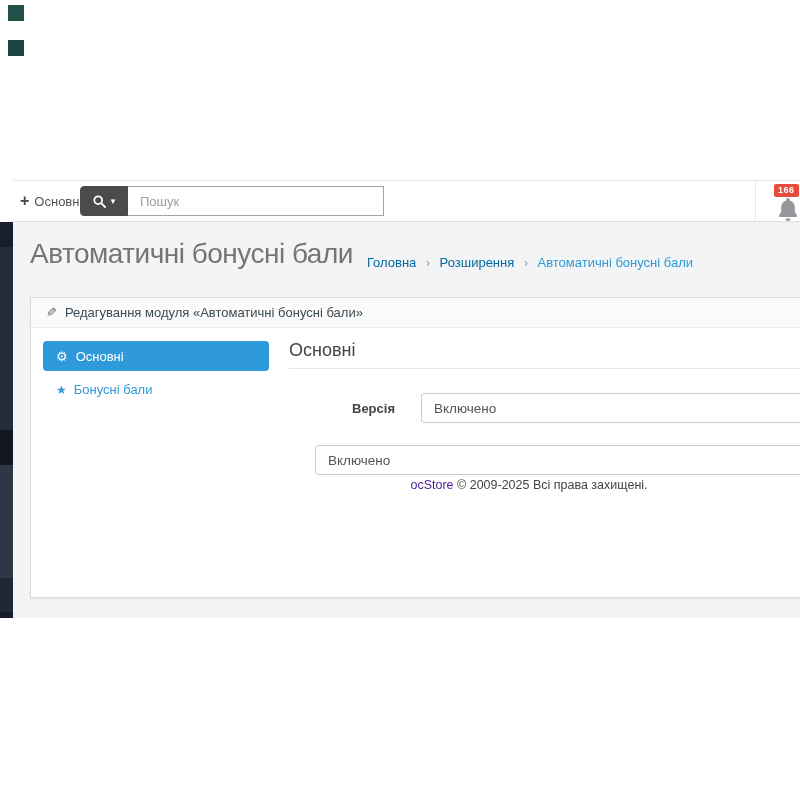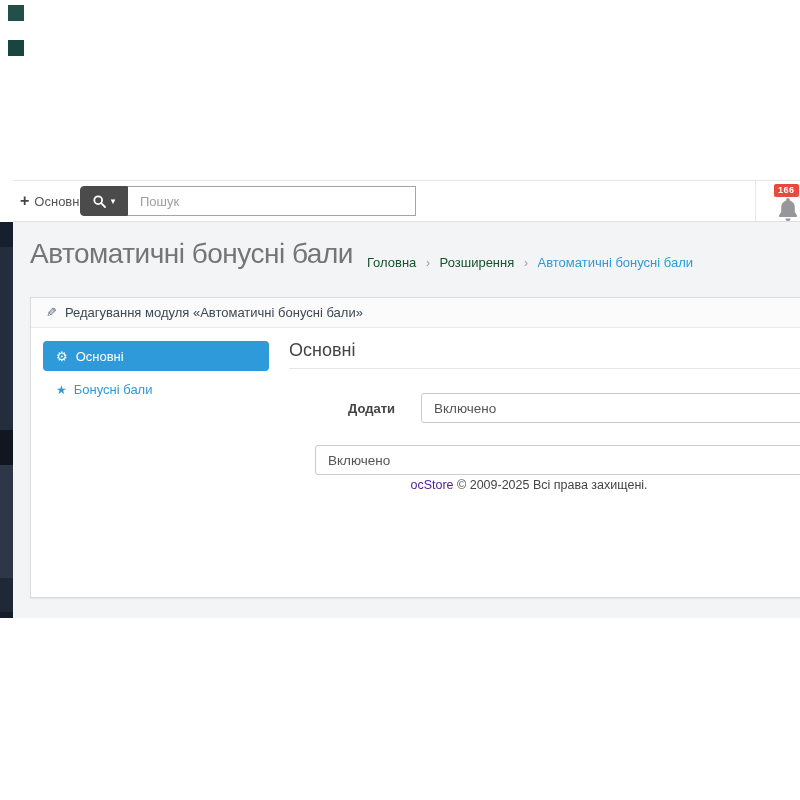--- a/index.html
+++ b/index.html
@@ -14,21 +14,21 @@
   
   .topbar { position:absolute; left:13px; right:0; top:180px; height:42px; background:#fff;
             border-top:1px solid #e6e6e6; border-bottom:1px solid #e0e0e0; }
   .add-btn { position:absolute; left:7px; top:0; height:100%; display:flex; align-items:center; gap:5px;
              color:#555; font-size:13px; cursor:pointer; }
   .plus-ic { font-size:16px; font-weight:bold; color:#444; line-height:1; }
   .search-group { position:absolute; left:67px; top:5px; display:flex; }
   .search-btn { width:48px; height:30px; background:#4b4b4b; border:1px solid #4b4b4b; border-radius:4px 0 0 4px;
                 display:flex; align-items:center; justify-content:center; gap:5px; cursor:pointer; }
   .caret-ic { color:#fff; font-size:9px; line-height:1; }
-  .search-input { width:288px; height:30px; border:1px solid #a5a5a5; border-left:none; border-radius:0;
+  .search-input { width:256px; height:30px; border:1px solid #a5a5a5; border-left:none; border-radius:0;
                   padding:0 12px; font-size:13px; color:#333; outline:none; font-family:"Liberation Sans",sans-serif; }
   .search-input::placeholder { color:#9e9e9e; }
   .topbar-sep { position:absolute; left:742px; top:0; width:1px; height:100%; background:#e9e9e9; }
   .notif { position:absolute; left:748px; top:0; width:52px; height:100%; cursor:pointer; }
   .bell { position:absolute; left:16px; top:16px; }
   .badge { position:absolute; left:13px; top:3px; background:#e84b3c; color:#fff; font-size:9px; font-weight:bold;
            padding:2px 4px; border-radius:2px; line-height:1; letter-spacing:0.5px; }
 
   
   .main-bg { position:absolute; left:13px; right:0; top:222px; height:396px; background:#f3f4f6; }
@@ -38,21 +38,21 @@
   .b2 { top:25px; height:183px; background:#242d3c; }
   .b3 { top:208px; height:35px; background:#11161f; }
   .b4 { top:243px; height:113px; background:#2d3747; }
   .b5 { top:356px; height:34px; background:#202836; }
   .b6 { top:390px; height:6px; background:#161d2a; }
 
   .page-head { position:absolute; left:17px; top:16px; display:flex; align-items:flex-end; white-space:nowrap; }
   .page-title { font-size:28px; font-weight:400; color:#757575; letter-spacing:-0.5px; }
   .crumbs { margin-left:14px; font-size:13px; color:#7b7b7b; }
   .crumbs .sep { color:#9a9a9a; margin:0 6px; font-size:12px; }
-  .crumbs a { text-decoration:none; color:#14532d; cursor:pointer; }
+  .crumbs a { text-decoration:none; color:#0369a1; cursor:pointer; }
   .crumbs a.active { color:#2f9ad7; }
 
   
   .panel { position:absolute; left:17px; top:75px; width:792px; height:301px; background:#fff;
            border:1px solid #dcdcdc; box-shadow:0 1px 1px rgba(0,0,0,0.05); }
   .panel-head { height:30px; background:#fbfbfb; border-bottom:1px solid #ebebeb; display:flex; align-items:center;
                 padding:0 15px; gap:8px; font-size:13px; color:#3c4a54; }
   .pencil-ic { color:#5a6a72; font-size:13px; transform:scaleX(-1); display:inline-block; }
   .panel-body { position:relative; height:269px; }
 
@@ -142,21 +142,21 @@
           <a class="tab-link">
             <span class="star-ic">★</span>
             <span>Бонусні бали</span>
           </a>
         </div>
 
         <div class="form-col">
           <div class="section-title">Основні</div>
 
           <div class="form-group fg1">
-            <div class="f-label">Додати</div>
+            <div class="f-label">Версія</div>
             <div class="f-ctrl">
               <div class="f-select">Включено</div>
             </div>
           </div>
 
           <div class="form-group fg2">
             <div class="f-ctrl">
               <div class="f-select">Включено</div>
             </div>
           </div>

